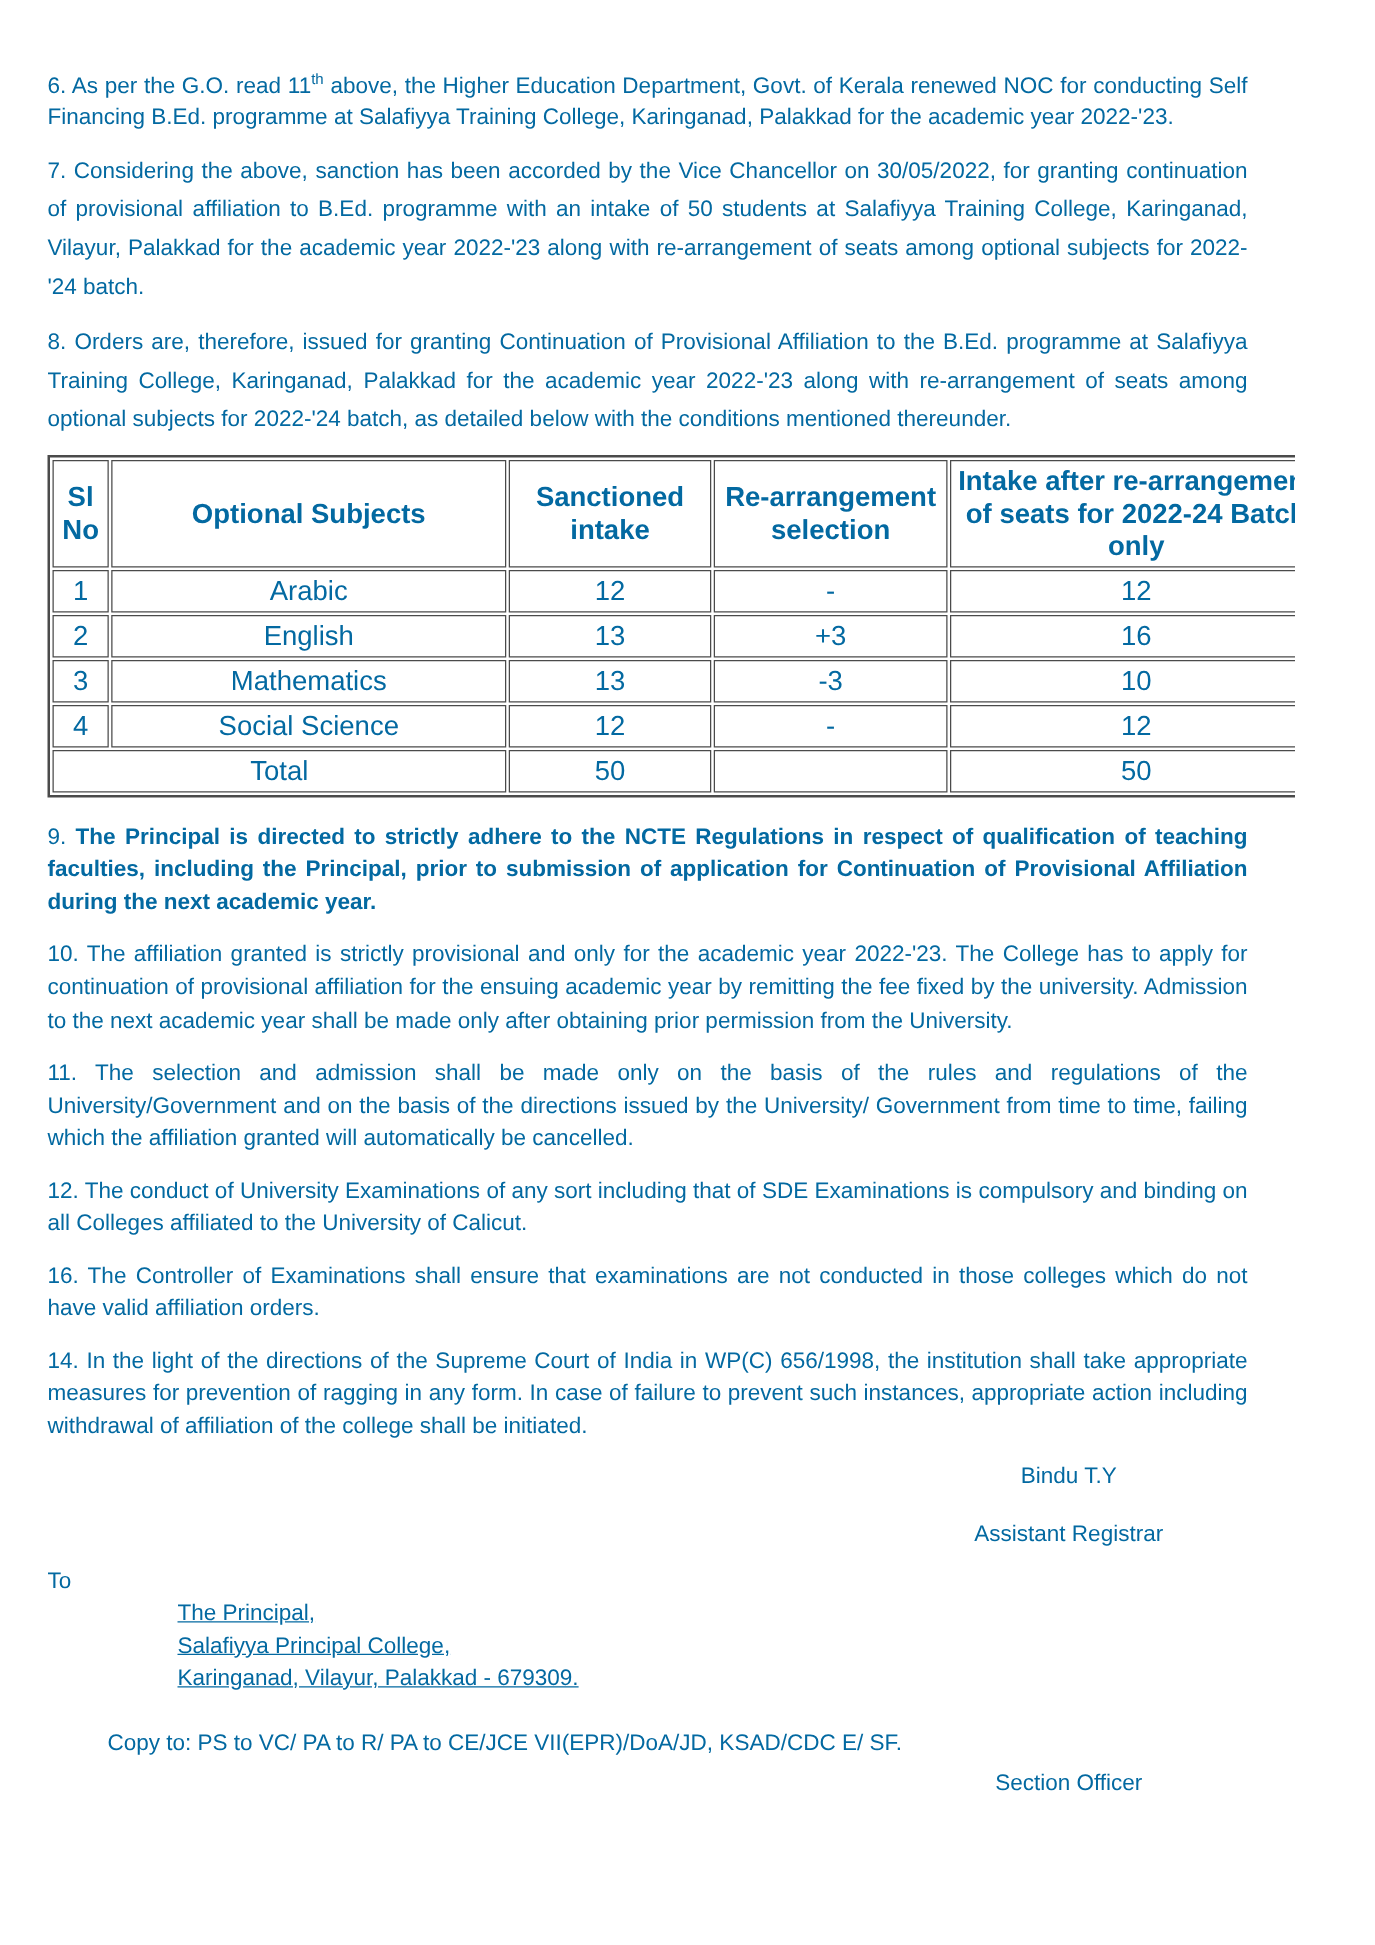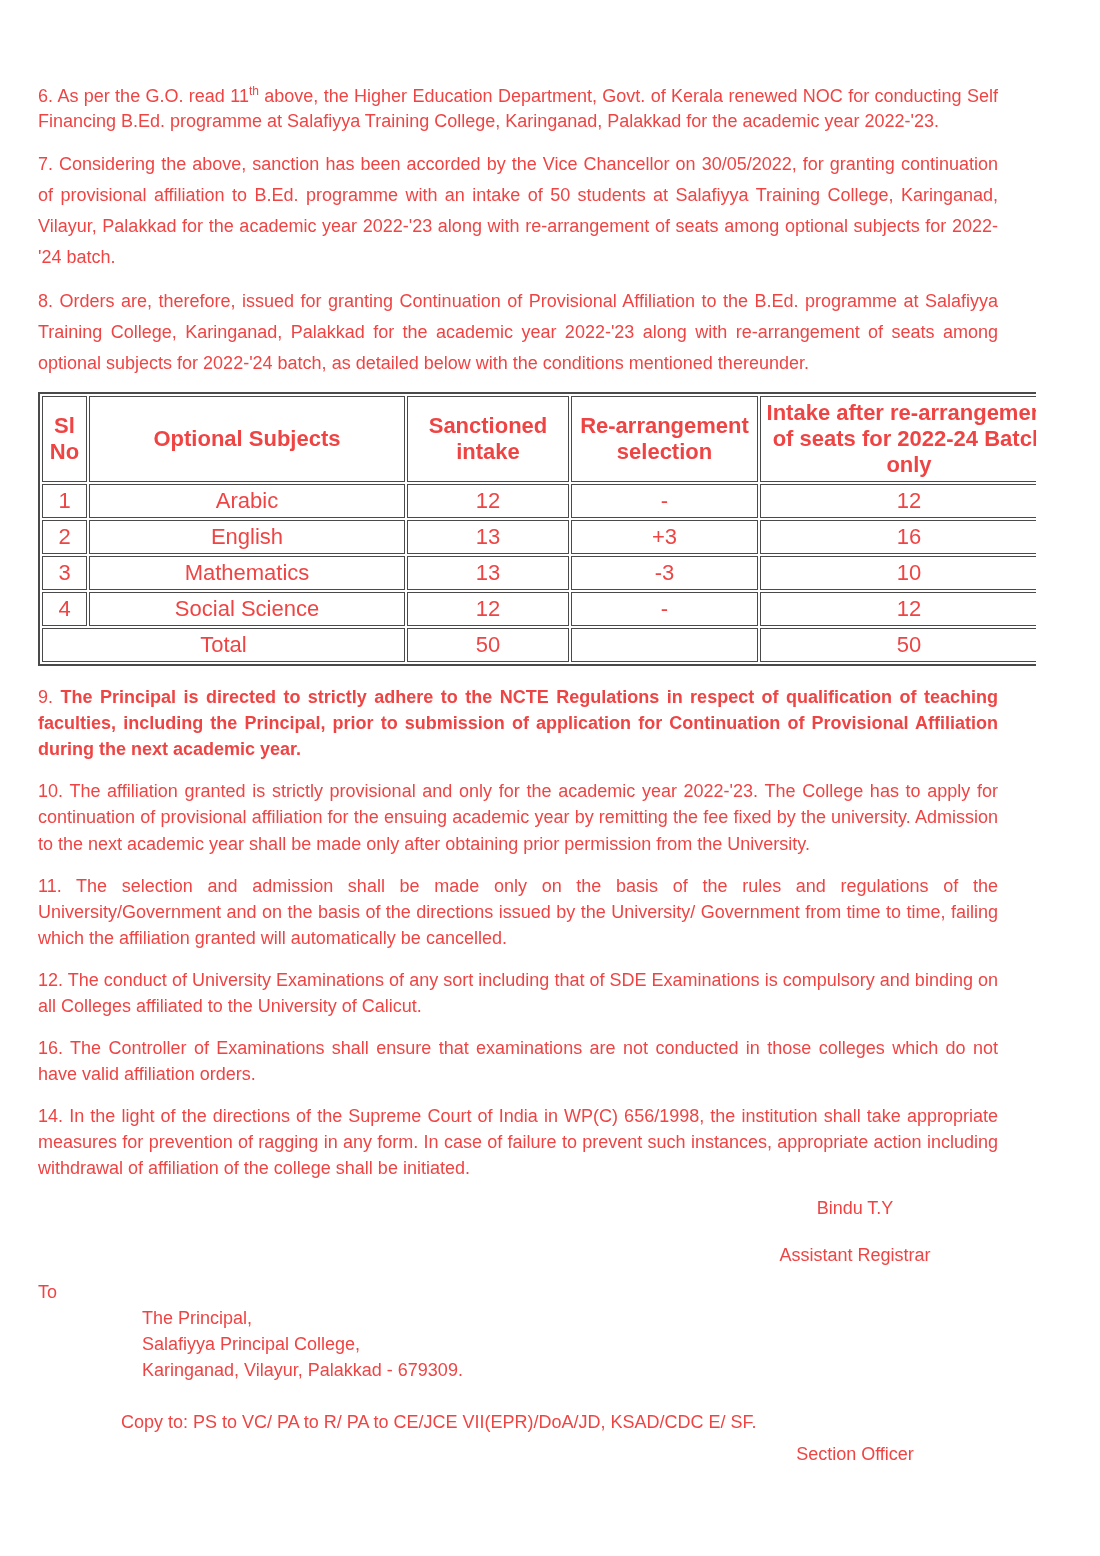--- a/index.html
+++ b/index.html
@@ -4,25 +4,25 @@
 <style>
   html, body {
     margin: 0;
     padding: 0;
     background: #ffffff;
   }
   .page {
     width: 1036px;
     height: 1556px;
     background: #ffffff;
-    color: #ef4444;
+    color: #0369a1;
     font-family: "Liberation Sans", "DejaVu Sans", sans-serif;
     font-size: 18px;
     box-sizing: border-box;
-    padding: 84px 38px 0 38px;
+    padding: 56px 38px 0 38px;
     overflow: hidden;
   }
   p.para {
     margin: 0 0 15px 0;
     text-align: justify;
     line-height: 1.4;
   }
   p.para.wide {
     line-height: 1.72;
     margin-bottom: 13px;
@@ -75,23 +75,24 @@
   .sig-name { margin-bottom: 26px; }
   .sig-title { margin-bottom: 0; }
 
   .to-label {
     margin-top: 13px;
     line-height: 1.45;
   }
   .address {
     margin-left: 104px;
     line-height: 1.45;
+    text-decoration: underline;
   }
   .copy-line {
-    margin-left: 83px;
+    margin-left: 48px;
     margin-top: 26px;
     line-height: 1.45;
   }
   .fwd-block { margin-top: 9px; }
   .fwd-line { margin-bottom: 25px; }
 </style>
 </head>
 <body>
 
 <div class="page">

